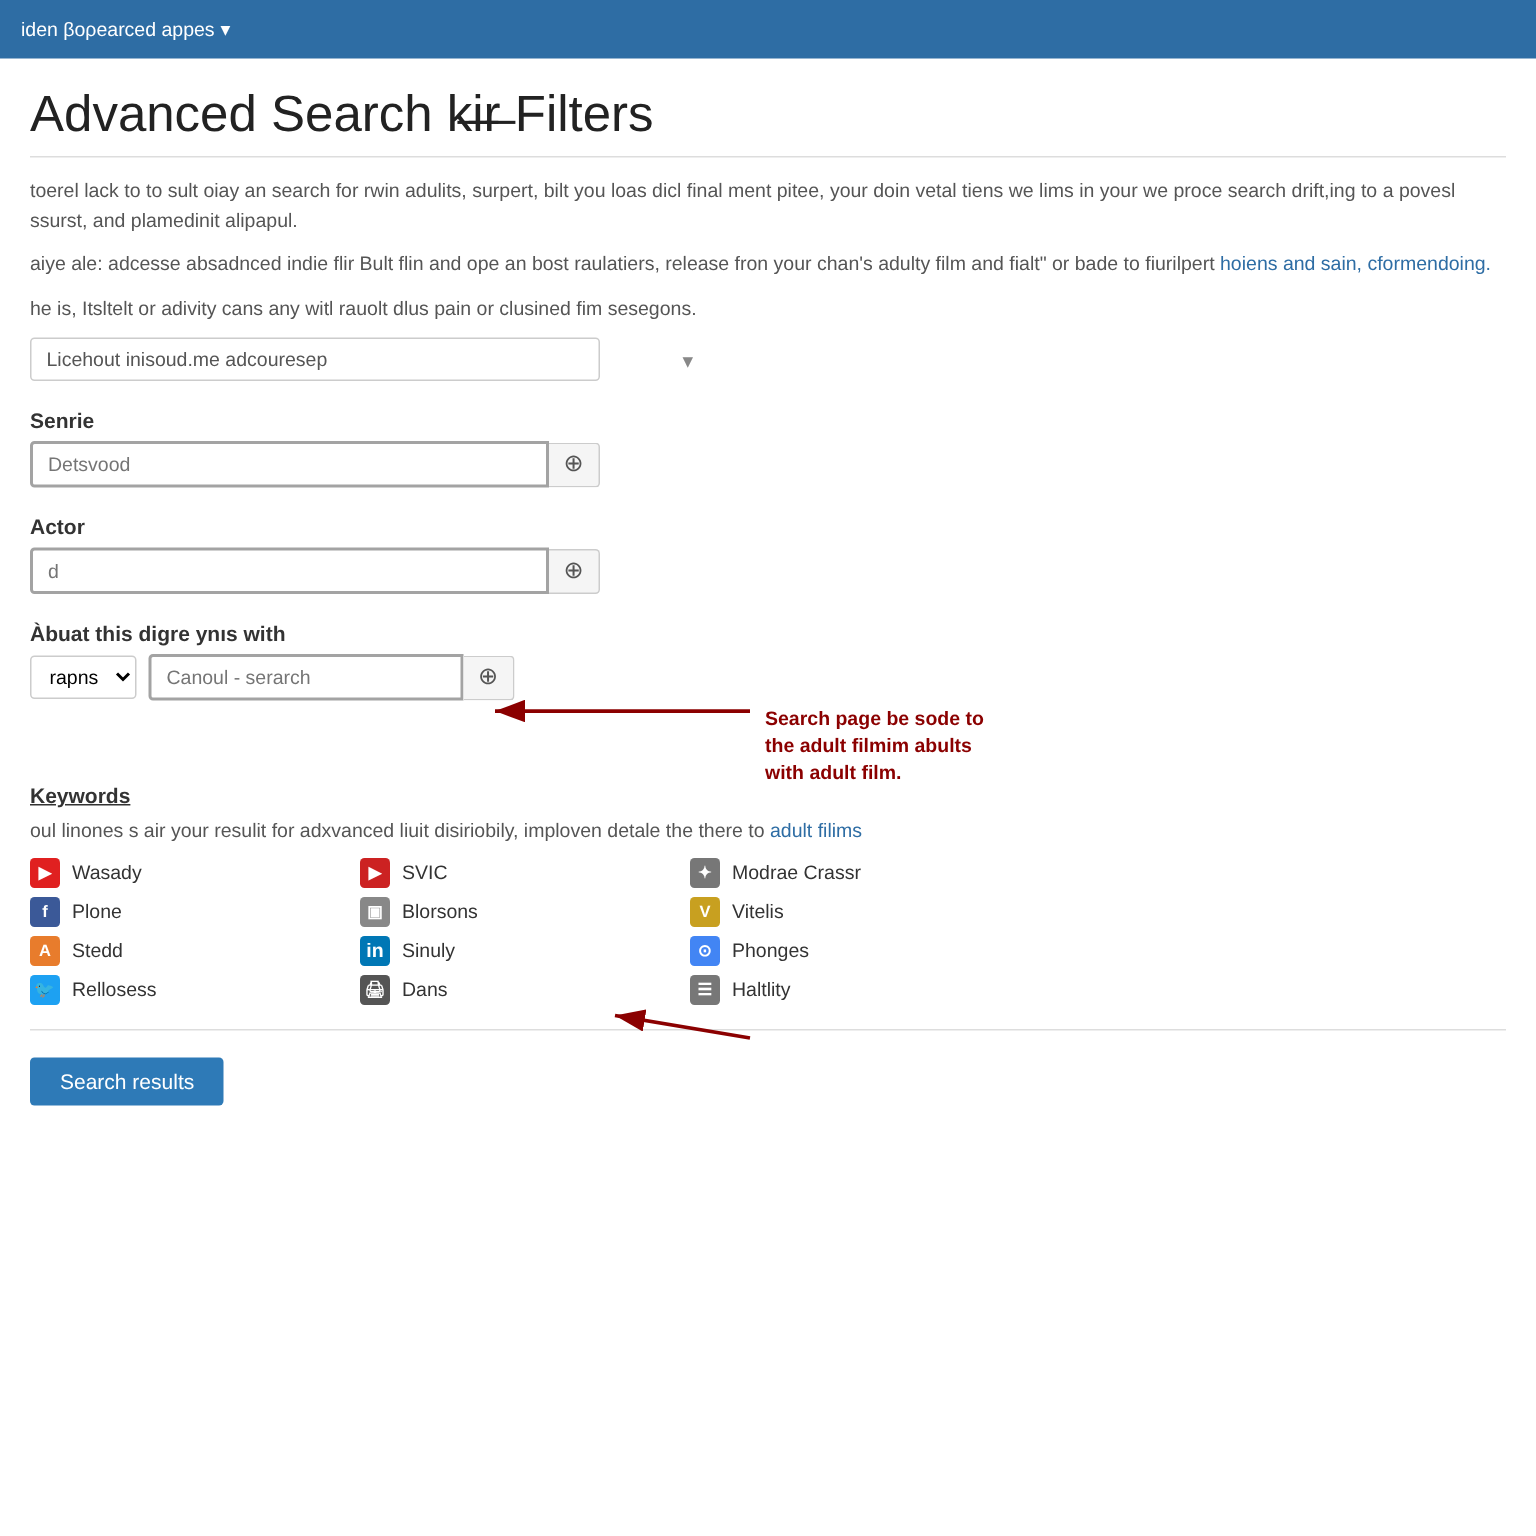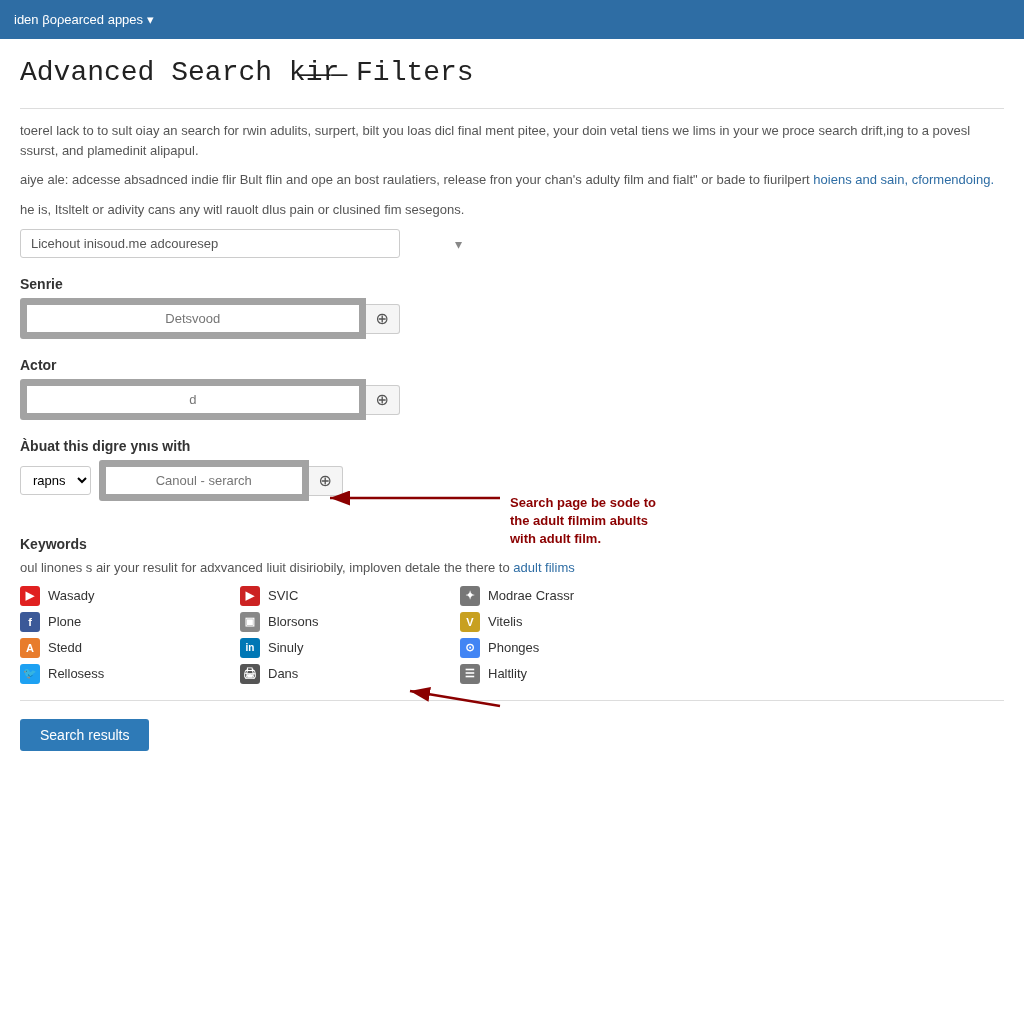--- a/index.html
+++ b/index.html
@@ -13,27 +13,26 @@
       display: flex;
       align-items: center;
       gap: 4px;
     }
 
     .main-content {
       padding: 18px 20px 30px 20px;
     }
 
     h1.page-title {
-      font-size: 28px;
+      font-size: 34px;
       font-weight: normal;
       color: #222;
       margin-bottom: 12px;
       border-bottom: 1px solid #ddd;
-      padding-bottom: 20px;
-      font-family: Liberation Mono, monospace;
+      padding-bottom: 8px;
     }
 
     .description-block {
       font-size: 13px;
       color: #555;
       margin-bottom: 10px;
       line-height: 1.5;
     }
 
     .description-block a { color: #2e6da4; text-decoration: none; }
@@ -76,25 +75,24 @@
     }
 
     .input-with-btn {
       display: flex;
       align-items: center;
       width: 380px;
     }
     .input-with-btn input {
       flex: 1;
       padding: 6px 10px;
-      border: 7px solid #a3a3a3;
+      border: 2px solid #a3a3a3;
       border-radius: 3px 0 0 3px;
       font-size: 13px;
       color: #000000;
-      text-align: center;
     }
     .input-with-btn .add-btn {
       border: 1px solid #ccc;
       border-left: none;
       background: #f5f5f5;
       padding: 6px 10px;
       cursor: pointer;
       border-radius: 0 3px 3px 0;
       font-size: 16px;
       color: #555;
@@ -249,21 +247,21 @@
         <marker id="arrowhead1" markerWidth="8" markerHeight="6" refX="8" refY="3" orient="auto">
           <polygon points="0 0, 8 3, 0 6" fill="#8b0000"></polygon>
         </marker>
       </defs>
       <line x1="480" y1="38" x2="310" y2="38" stroke="#8b0000" stroke-width="2.5" marker-end="url(#arrowhead1)"></line>
     </svg>
     <div class="annotation-text" style="right:0px; top:-10px; color:#8b0000; font-weight:bold; font-size:13px; max-width:160px;margin-top:44px;">Search page be sode to the adult filmim abults with adult film.</div>
   </div>
 
   
-  <div class="section-label" style="margin-top:16px;">Keywords</div>
+  <div class="section-label" style="margin-top:26px;text-decoration:underline;">Keywords</div>
   <p class="keywords-desc">
     <span>oul linones s air your resulit for adxvanced liuit disiriobily, imploven detale the there to</span>
     <a href="#">adult filims</a>
   </p>
 
   
   <div style="position:relative;">
     <div class="apps-grid" id="apps-grid">
         <div class="app-item">
           <div class="app-icon" style="background: rgb(224, 32, 32);">▶</div>
@@ -287,21 +285,21 @@
         </div>
         <div class="app-item">
           <div class="app-icon" style="background: rgb(200, 160, 32);">V</div>
           <span>Vitelis</span>
         </div>
         <div class="app-item">
           <div class="app-icon" style="background: rgb(232, 124, 44);">A</div>
           <span>Stedd</span>
         </div>
         <div class="app-item">
-          <div class="app-icon" style="background: rgb(0, 119, 181); font-size: 10px;">in</div>
+          <div class="app-icon" style="background: rgb(0, 119, 181); font-size: 13px;">in</div>
           <span>Sinuly</span>
         </div>
         <div class="app-item">
           <div class="app-icon" style="background: rgb(66, 133, 244);">⊙</div>
           <span>Phonges</span>
         </div>
         <div class="app-item">
           <div class="app-icon" style="background: rgb(29, 161, 242);">🐦</div>
           <span>Rellosess</span>
         </div>

